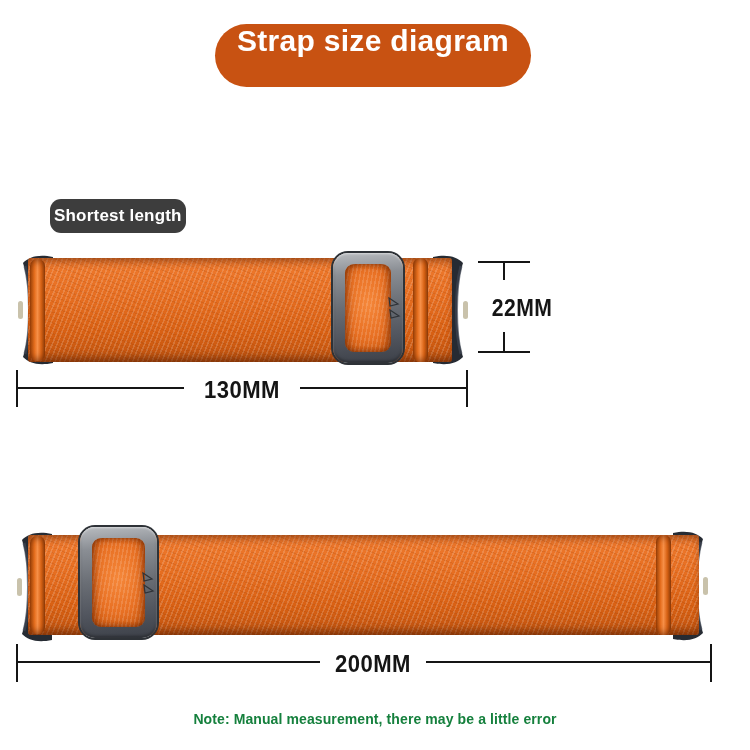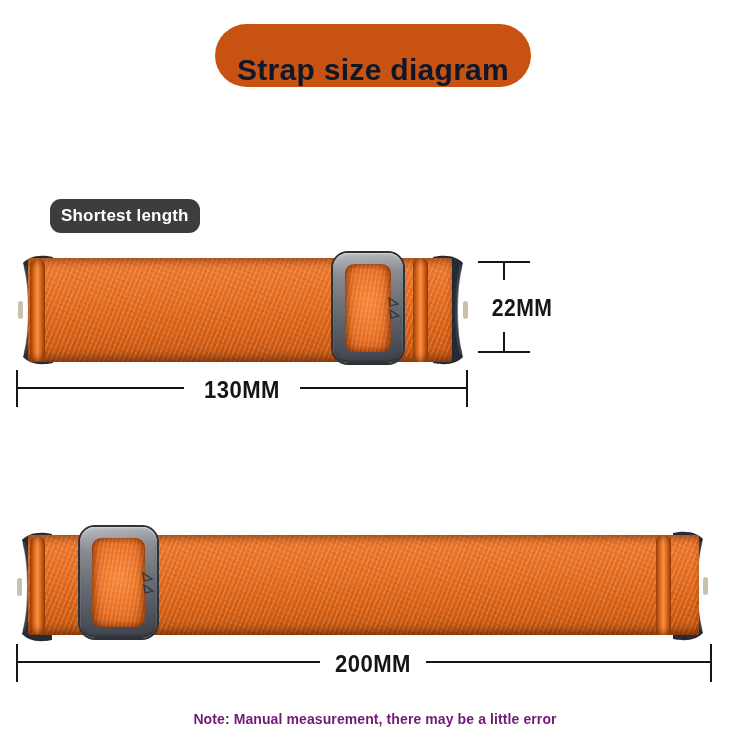--- a/index.html
+++ b/index.html
@@ -4,27 +4,27 @@
 <style>
   html,body{margin:0;padding:0;background:#ffffff;}
   .canvas{
     position:relative;width:750px;height:750px;background:#ffffff;
     font-family:"Liberation Sans",sans-serif;overflow:hidden;
   }
   
   .title-pill{
     position:absolute;left:215px;top:24px;width:316px;height:63px;
     background:#c85212;border-radius:32px;
-    display:flex;align-items:flex-end;justify-content:center;
-    color:#0f172a;font-weight:bold;font-size:30px;letter-spacing:0.3px;
+    display:flex;align-items:flex-start;justify-content:center;
+    color:#ffffff;font-weight:bold;font-size:30px;letter-spacing:0.3px;
   }
   
   .label-pill{
     position:absolute;background:#3d3d3d;color:#ffffff;
-    font-weight:bold;font-size:17px;padding:7px 11px;border-radius:11px;
+    font-weight:bold;font-size:17px;padding:7px 4px;border-radius:11px;
     letter-spacing:0.2px;
   }
   .label-shortest{left:50px;top:199px;}
   .label-longest{left:50px;top:474px;}
   
   .strap{position:absolute;}
   .strap-1{left:15px;top:252px;width:455px;height:116px;}
   .strap-2{left:15px;top:527px;width:697px;height:118px;}
   .connector{position:absolute;z-index:1;}
   .connector.flip{transform:scaleX(-1);}
@@ -63,21 +63,21 @@
   .dim{position:absolute;background:#151515;}
   .dim-text{
     position:absolute;color:#151515;font-weight:bold;text-align:center;
     transform:scaleX(0.92);letter-spacing:0.5px;white-space:nowrap;
   }
   .dim-text.len{font-size:24px;}
   .dim-text.wid{font-size:23px;}
   
   .note{
     position:absolute;left:0;right:0;top:711px;text-align:center;
-    font-size:14px;font-weight:bold;color:#701a75;letter-spacing:0.1px;
+    font-size:14px;font-weight:bold;color:#15803d;letter-spacing:0.1px;
   }
 </style>
 </head>
 <body>
 
 <div class="canvas">
 
   <div class="title-pill">
     <span>Strap size diagram</span>
   </div>

